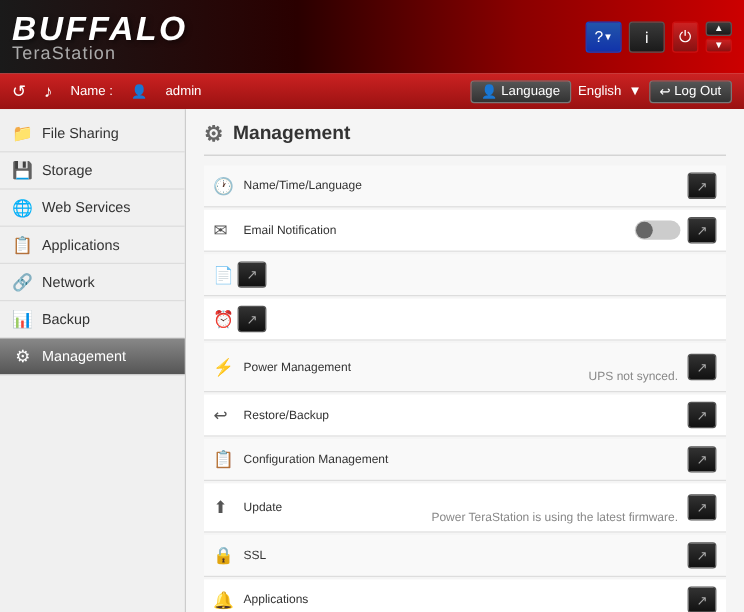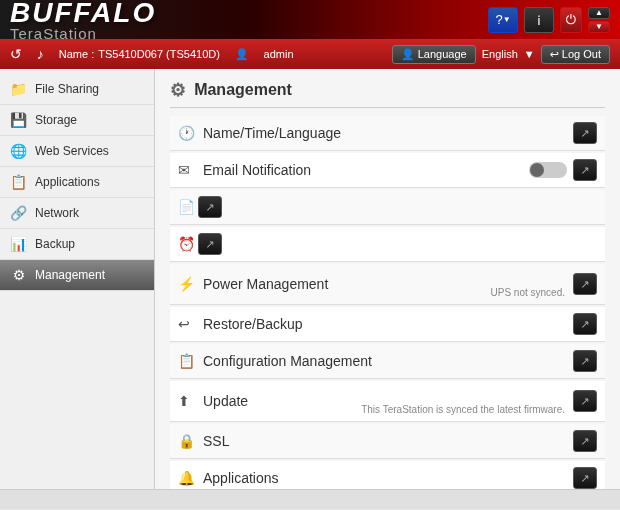--- a/index.html
+++ b/index.html
@@ -1,21 +1,21 @@
 <!DOCTYPE html>
 <html><head>
   <meta charset="utf-8">
   <style>
     * { box-sizing: border-box; margin: 0; padding: 0; }
     body { width: 620px; height: 510px; font-family: Arial, sans-serif; font-size: 12px; background: #e8e8e8; overflow: hidden; }
 
     
     .header {
       background: linear-gradient(to right, #1a1a1a 0%, #2a0000 40%, #8b0000 70%, #cc0000 100%);
-      height: 39px;
+      height: 61px;
       display: flex;
       align-items: center;
       justify-content: space-between;
       padding: 0 10px;
       position: relative;
       gap: 16px;
     }
     .logo-area { display: flex; flex-direction: column; }
     .logo-buffalo {
       font-size: 28px;
@@ -132,21 +132,21 @@
       display: flex;
       align-items: center;
       padding: 6px 8px;
       border-bottom: 1px solid #ddd;
       background: white;
       margin-bottom: 2px;
       min-height: 32px;
     }
     .mgmt-item:nth-child(odd) { background: #f9f9f9; }
     .mgmt-icon { font-size: 14px; color: #555; width: 20px; flex-shrink: 0; }
-    .mgmt-label { flex: 1; font-size: 14px; color: #333; padding-left: 5px; }
+    .mgmt-label { flex: 1; font-size: 10px; color: #333; padding-left: 5px; }
     .mgmt-note { font-size: 10px; color: #888; margin-right: 8px; margin-top: 17px; }
     .mgmt-toggle {
       display: flex; align-items: center;
       background: #ccc;
       border-radius: 10px;
       width: 38px; height: 16px;
       margin-right: 6px;
       position: relative;
       overflow: hidden;
     }
@@ -208,21 +208,20 @@
         </div>
     </div>
   </div>
 </div>
 
 <div class="toolbar">
   <span class="toolbar-icon">↺</span>
   <span class="toolbar-icon">♪</span>
   <div class="toolbar-name">
     <span>Name :</span>
-    <span>TS5410D067 (TS5410D)</span>
   </div>
   <span>👤</span>
   <span>admin</span>
   <div class="toolbar-right">
     <div class="toolbar-btn">
       <span>👤</span>
       <span>Language</span>
     </div>
     <span>English</span>
     <span>▼</span>
@@ -312,21 +311,21 @@
   </div>
         <div class="mgmt-item">
     <span class="mgmt-icon">📋</span>
     <span class="mgmt-label">Configuration Management</span>
 
     <div class="mgmt-action">↗</div>
   </div>
         <div class="mgmt-item">
     <span class="mgmt-icon">⬆</span>
     <span class="mgmt-label">Update</span>
-    <span class="mgmt-note">This TeraStation is synced the latest firmware.</span>
+    <span class="mgmt-note">Power TeraStation is using the latest firmware.</span>
 
     <div class="mgmt-action">↗</div>
   </div>
         <div class="mgmt-item">
     <span class="mgmt-icon">🔒</span>
     <span class="mgmt-label">SSL</span>
 
     <div class="mgmt-action">↗</div>
   </div>
         <div class="mgmt-item">

